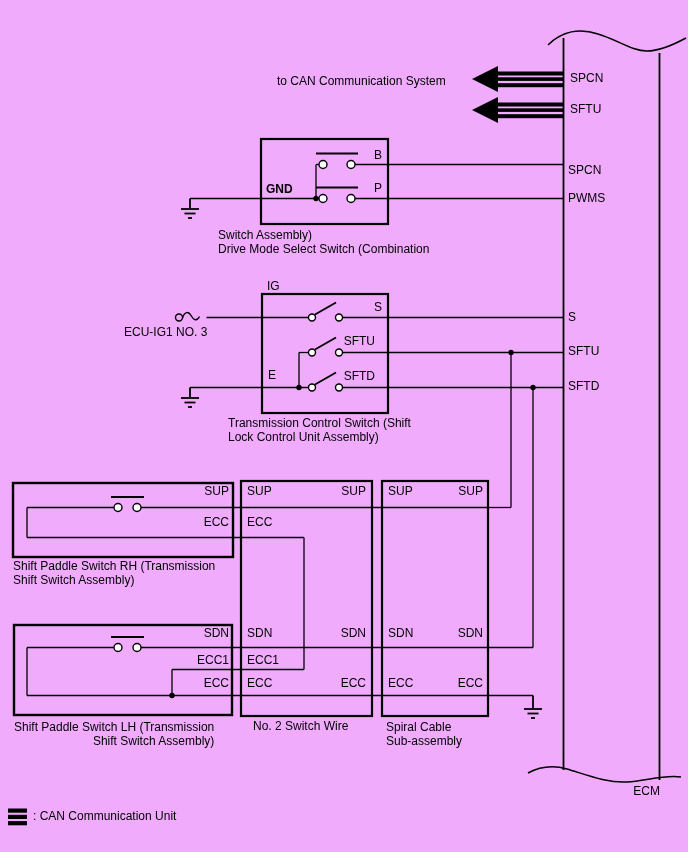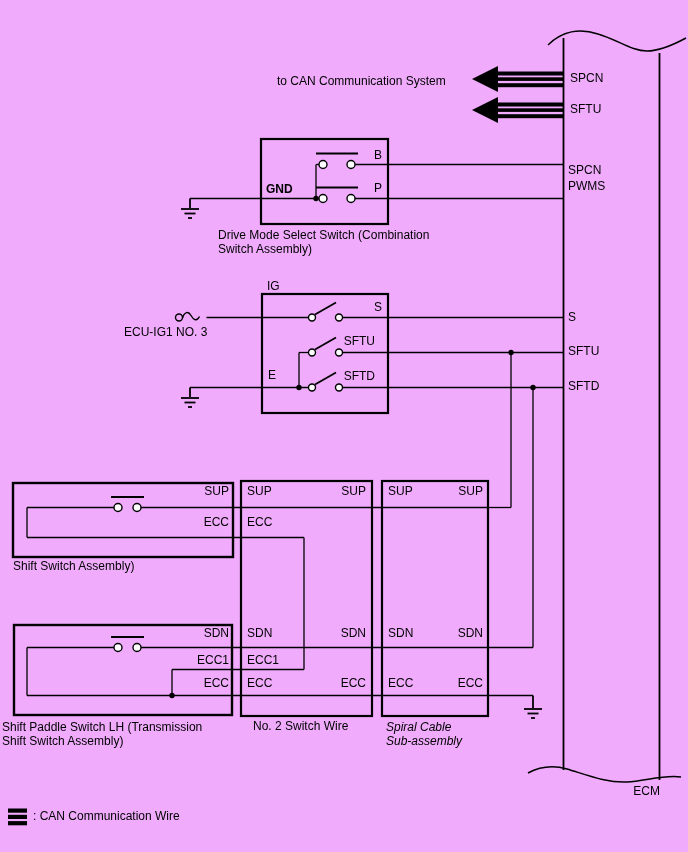--- a/index.html
+++ b/index.html
@@ -148,71 +148,76 @@
       <rect x="8" y="814.8" width="19" height="4.2"></rect>
       <rect x="8" y="821.1" width="19" height="4.2"></rect>
     </g>
   </svg>
 
   <div class="lbl" style="left:277px;top:75px;">to CAN Communication System</div>
 
   <div class="lbl" style="left:570px;top:72px;">SPCN</div>
   <div class="lbl" style="left:570px;top:103px;">SFTU</div>
   <div class="lbl" style="left:568px;top:164px;">SPCN</div>
-  <div class="lbl" style="left:568px;top:180px;">PWMS</div>
+  <div class="lbl" style="left:568px;top:192px;">PWMS</div>
   <div class="lbl" style="left:568px;top:311px;">S</div>
   <div class="lbl" style="left:568px;top:345px;">SFTU</div>
   <div class="lbl" style="left:568px;top:380px;">SFTD</div>
   <div class="lbl c" style="left:563px;top:785px;width:97px;">ECM</div>
 
   <div class="lbl" style="left:266px;top:183px;font-weight:bold;">GND</div>
   <div class="lbl r" style="left:350px;top:149px;width:32px;">B</div>
   <div class="lbl r" style="left:350px;top:182px;width:32px;">P</div>
   <div class="lbl cap" style="left:218px;top:228px;">
+    <div>Switch Assembly)</div>
     <div>Drive Mode Select Switch (Combination</div>
-    <div>Switch Assembly)</div>
   </div>
 
   <div class="lbl" style="left:124px;top:326px;">ECU-IG1 NO. 3</div>
 
   <div class="lbl" style="left:267px;top:280px;">IG</div>
   <div class="lbl" style="left:268px;top:369px;">E</div>
   <div class="lbl r" style="left:352px;top:301px;width:30px;">S</div>
   <div class="lbl r" style="left:331px;top:335px;width:44px;">SFTU</div>
   <div class="lbl r" style="left:331px;top:370px;width:44px;">SFTD</div>
+  <div class="lbl cap" style="left:228px;top:416px;">
+    <div>Transmission Control Switch (Shift</div>
+    <div>Lock Control Unit Assembly)</div>
+  </div>
 
   <div class="lbl r" style="left:185px;top:485px;width:44px;">SUP</div>
   <div class="lbl r" style="left:185px;top:516px;width:44px;">ECC</div>
   <div class="lbl cap" style="left:13px;top:559px;">
+    <div>Shift Paddle Switch RH (Transmission</div>
     <div>Shift Switch Assembly)</div>
   </div>
 
   <div class="lbl r" style="left:185px;top:627px;width:44px;">SDN</div>
   <div class="lbl r" style="left:185px;top:654px;width:44px;">ECC1</div>
   <div class="lbl r" style="left:185px;top:677px;width:44px;">ECC</div>
-  <div class="lbl cap" style="left:2px;top:720px;">
+  <div class="lbl cap" style="left:14px;top:720px;text-align:right;">
     <div>Shift Paddle Switch LH (Transmission</div>
     <div>Shift Switch Assembly)</div>
   </div>
 
   <div class="lbl" style="left:247px;top:485px;">SUP</div>
   <div class="lbl" style="left:247px;top:516px;">ECC</div>
   <div class="lbl" style="left:247px;top:627px;">SDN</div>
   <div class="lbl" style="left:247px;top:654px;">ECC1</div>
   <div class="lbl" style="left:247px;top:677px;">ECC</div>
   <div class="lbl r" style="left:322px;top:485px;width:44px;">SUP</div>
   <div class="lbl r" style="left:322px;top:627px;width:44px;">SDN</div>
   <div class="lbl r" style="left:322px;top:677px;width:44px;">ECC</div>
   <div class="lbl" style="left:253px;top:720px;">No. 2 Switch Wire</div>
 
   <div class="lbl" style="left:388px;top:485px;">SUP</div>
   <div class="lbl" style="left:388px;top:627px;">SDN</div>
   <div class="lbl" style="left:388px;top:677px;">ECC</div>
   <div class="lbl r" style="left:439px;top:485px;width:44px;">SUP</div>
   <div class="lbl r" style="left:439px;top:627px;width:44px;">SDN</div>
   <div class="lbl r" style="left:439px;top:677px;width:44px;">ECC</div>
-  <div class="lbl cap" style="left:386px;top:720px;font-style:italic;">
+  <div class="lbl cap" style="left:386px;top:720px;">
     <div>Spiral Cable</div>
     <div>Sub-assembly</div>
   </div>
 
-  <div class="lbl" style="left:33px;top:810px;">: CAN Communication Wire</div>
+  <div class="lbl" style="left:33px;top:810px;">: CAN Communication Unit</div>
 </div>
 
 </body></html>

